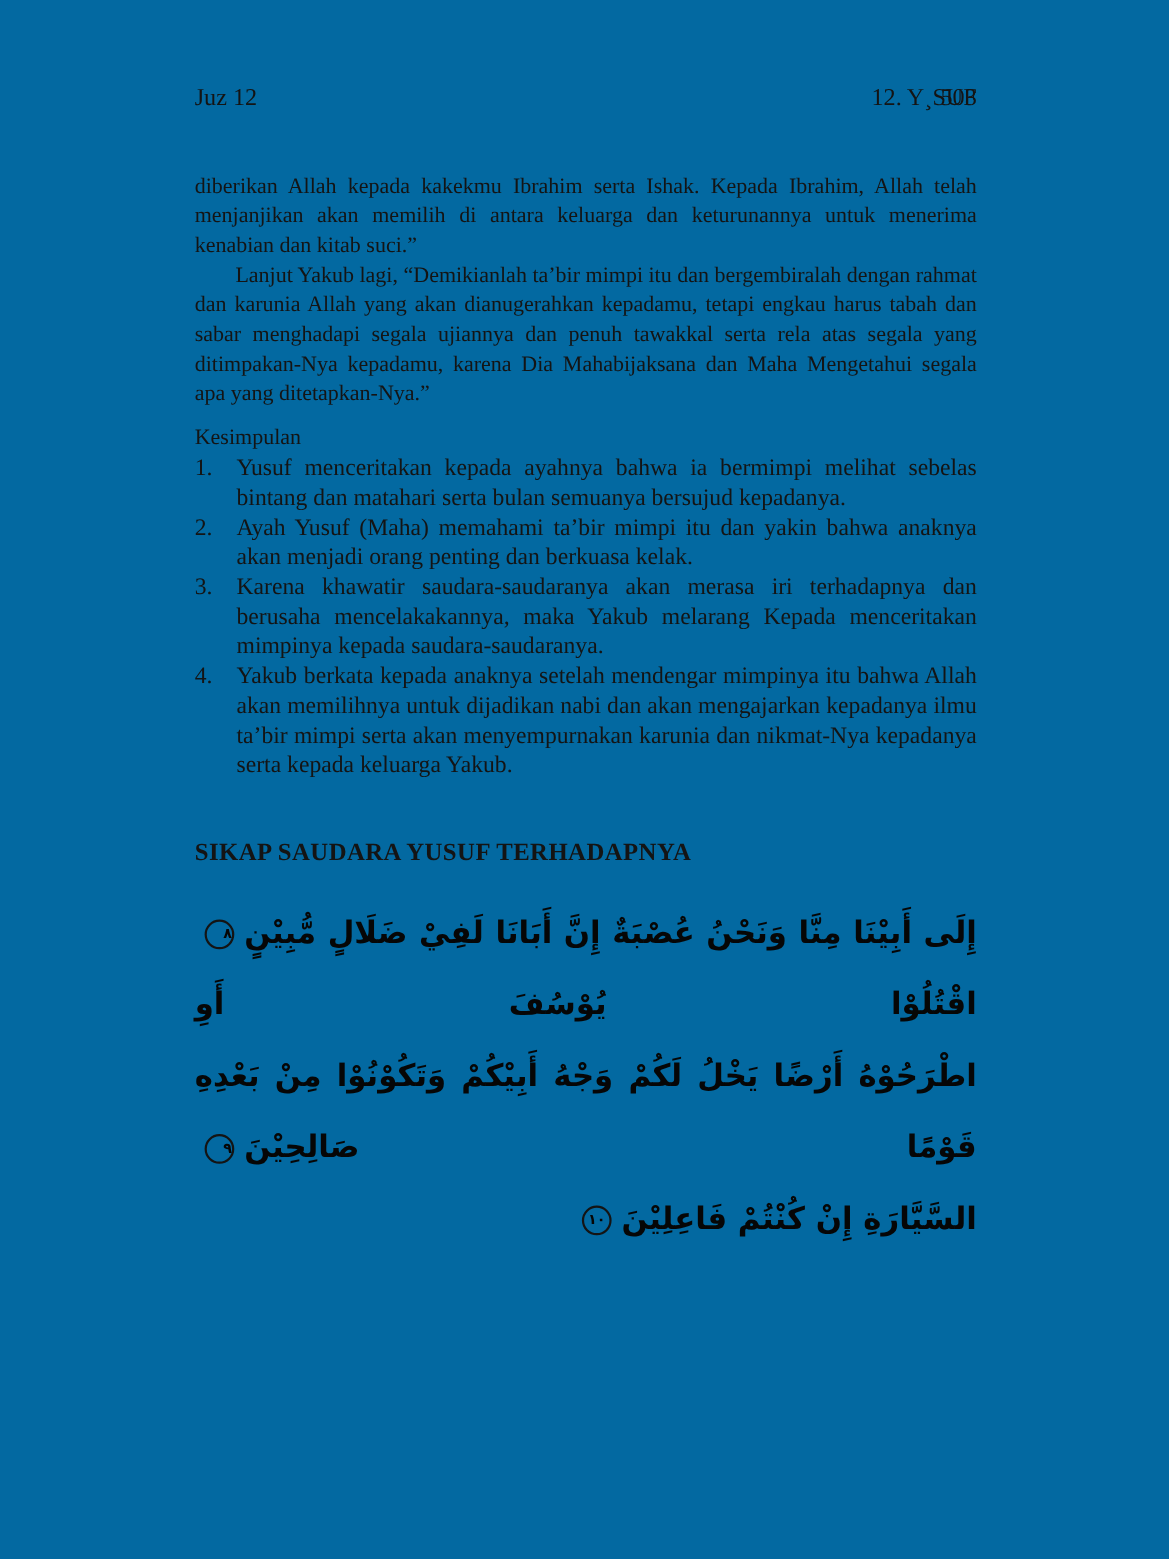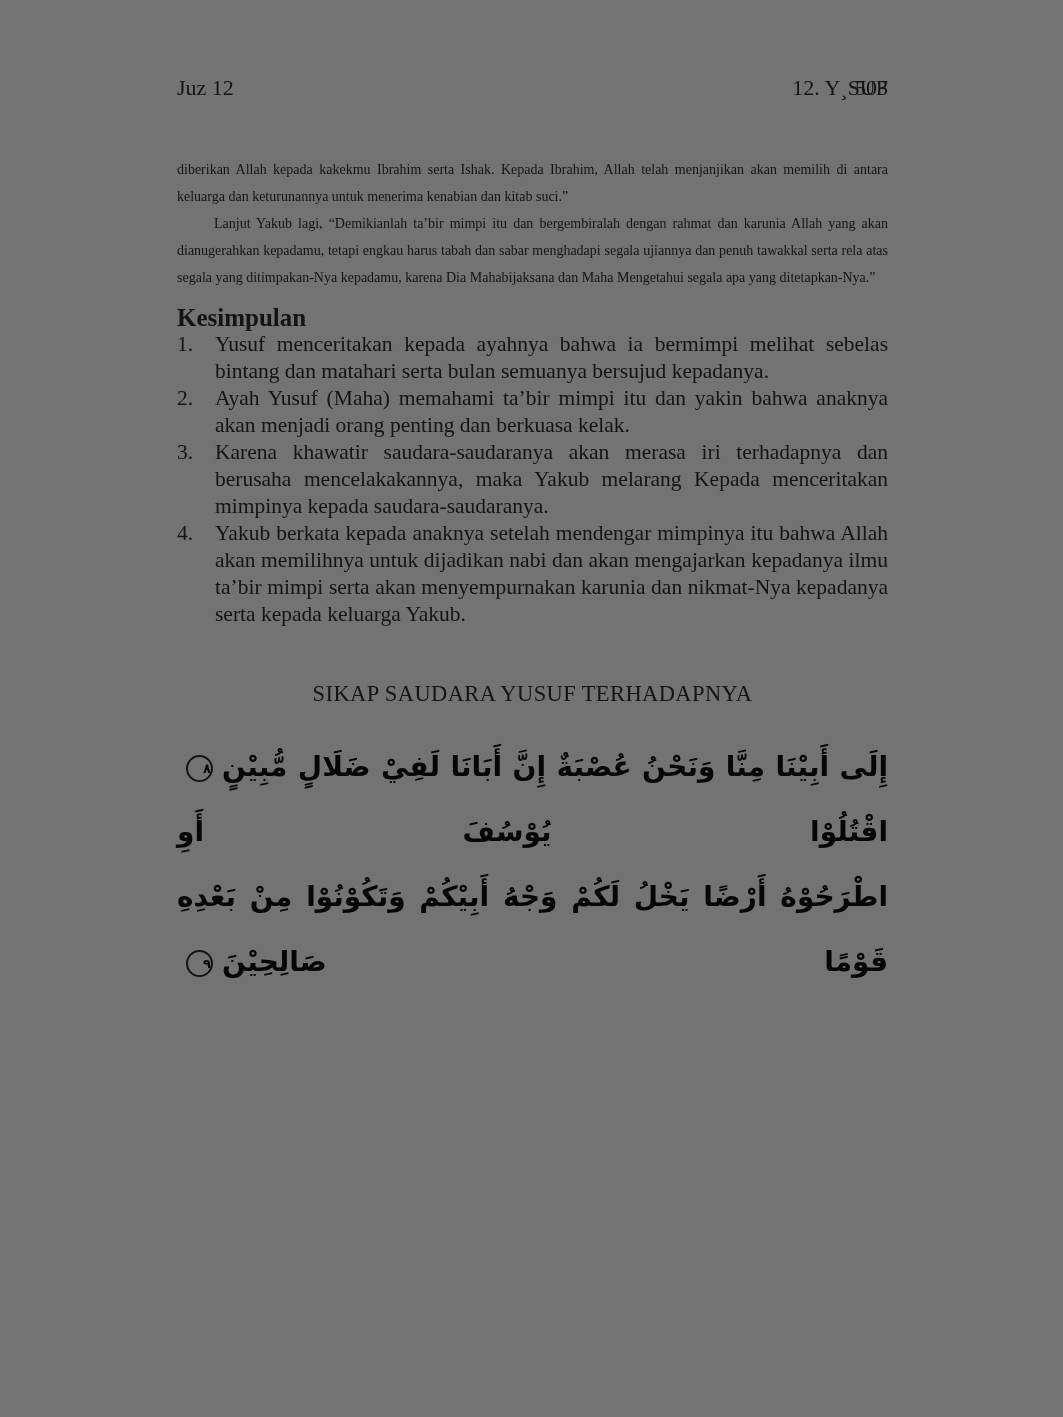--- a/index.html
+++ b/index.html
@@ -1,64 +1,64 @@
 <!DOCTYPE html>
 <html><head>
 <meta charset="utf-8">
 <style>
   html, body { margin: 0; padding: 0; background: #e8e8e8; }
   .page {
     width: 1063px;
     height: 1417px;
     margin: 0 auto;
-    background: #737373;
+    background: #0369a1;
     color: #141414;
     font-family: "Liberation Serif", serif;
     box-sizing: border-box;
     padding: 74px 175px 0 177px;
     overflow: hidden;
     position: relative;
   }
   
   .page-header {
     position: relative;
     font-size: 22px;
     line-height: 27px;
     height: 27px;
   }
   .h-left  { position: absolute; left: 0;  top: 0; }
   .h-right { position: absolute; right: 0; top: 0; }
   .h-center{ position: absolute; left: 0; right: 0; text-align: right; top: 0; }
 
   
   .body-par {
-    font-size: 14px;
+    font-size: 20px;
     line-height: 27px;
     text-align: justify;
     margin: 0;
   }
   .first-par { margin-top: 55px; }
   .indent { text-indent: 37px; }
 
   .sub-heading {
-    font-weight: bold;
-    font-size: 25px;
+    font-weight: normal;
+    font-size: 20px;
     line-height: 27px;
     margin: 13px 0 0 0;
   }
 
   
   .klist { margin: 0; }
   .k-item { display: flex; font-size: 21.5px; line-height: 27px; }
   .k-num  { flex: none; width: 38px; }
   .k-text { flex: 1; text-align: justify; margin: 0; }
 
   .section-heading {
-    text-align: center;
-    font-weight: normal;
+    text-align: left;
+    font-weight: bold;
     font-size: 22.5px;
     line-height: 28px;
     letter-spacing: 0.4px;
     margin: 52px 0 0 0;
   }
 
   
   .quran {
     direction: rtl;
     font-family: "DejaVu Sans", sans-serif;
@@ -126,16 +126,19 @@
 
     <h2 class="section-heading">SIKAP SAUDARA YUSUF TERHADAPNYA</h2>
 
     <div class="quran">
       <div class="q-line">
         <span>إِلَى أَبِيْنَا مِنَّا وَنَحْنُ عُصْبَةٌ إِنَّ أَبَانَا لَفِيْ ضَلَالٍ مُّبِيْنٍ</span><span class="ayah-mark">٨</span><span>اقْتُلُوْا يُوْسُفَ أَوِ</span>
       </div>
       <div class="q-line">
         <span>اطْرَحُوْهُ أَرْضًا يَخْلُ لَكُمْ وَجْهُ أَبِيْكُمْ وَتَكُوْنُوْا مِنْ بَعْدِهِ قَوْمًا صَالِحِيْنَ</span><span class="ayah-mark">٩</span>
       </div>
+      <div class="q-line q-last">
+        <span>السَّيَّارَةِ إِنْ كُنْتُمْ فَاعِلِيْنَ</span><span class="ayah-mark">١٠</span>
+      </div>
     </div>
 
   </main>
 </div>
 
 </body></html>

